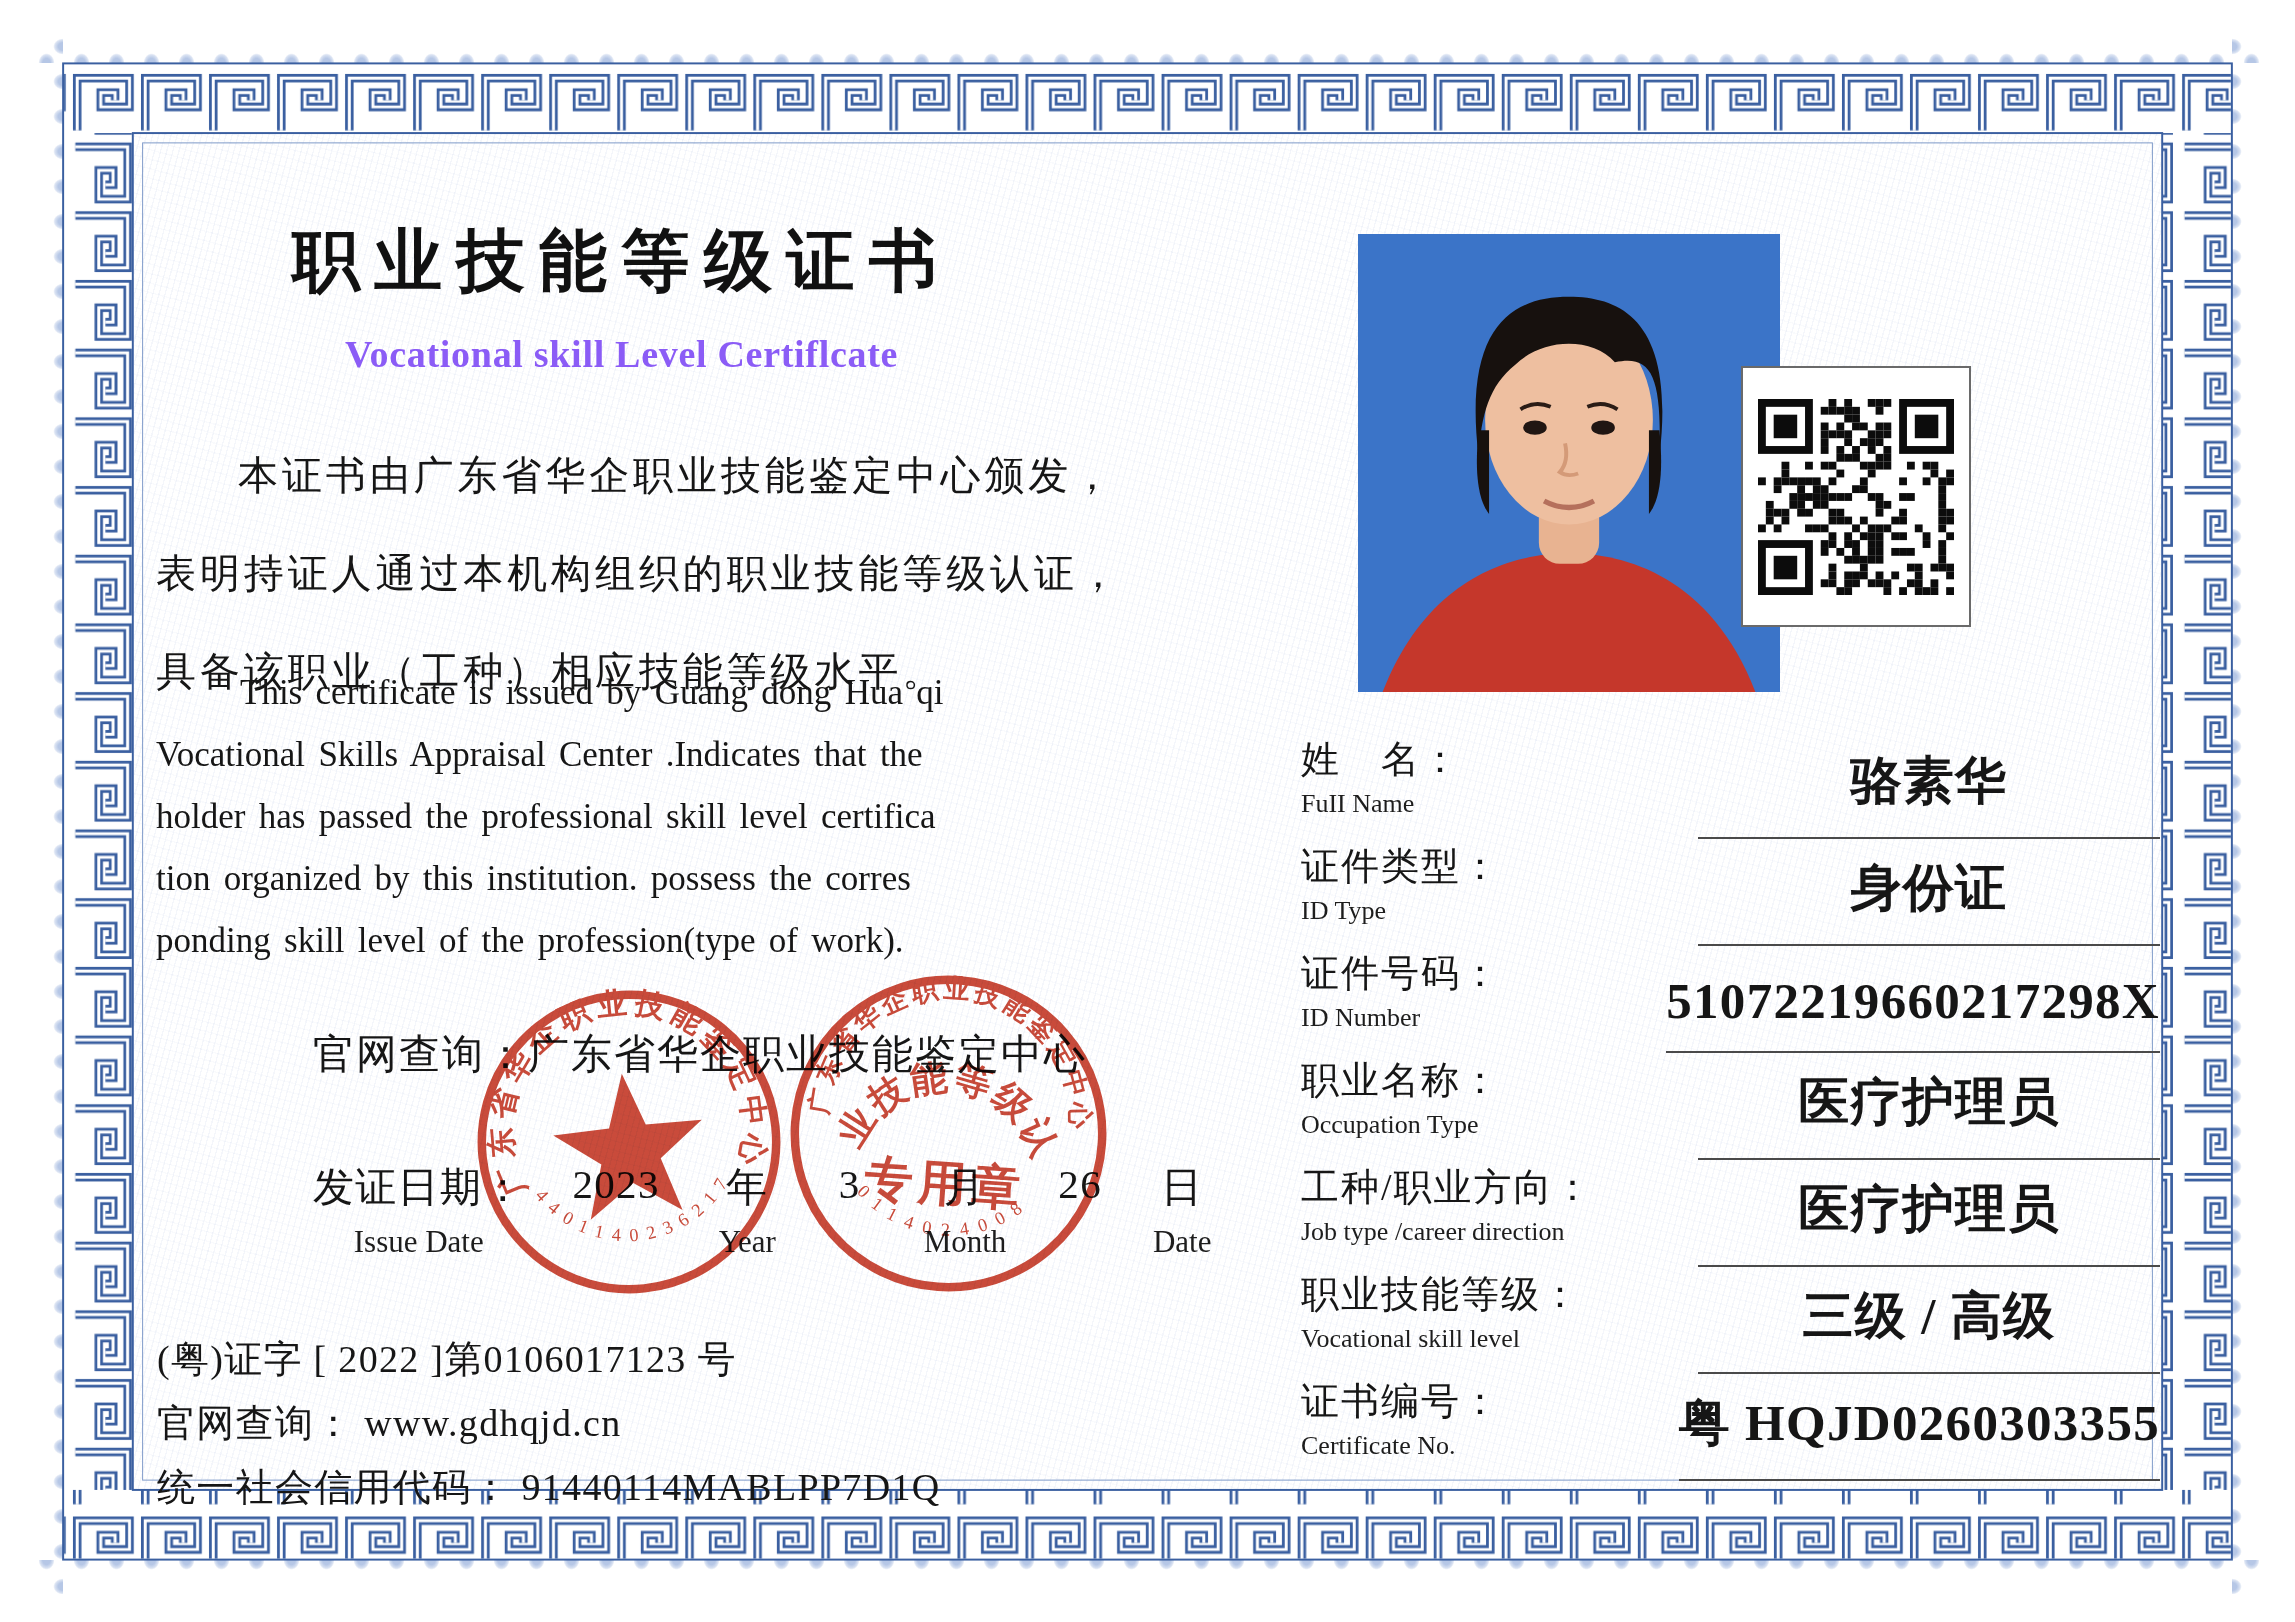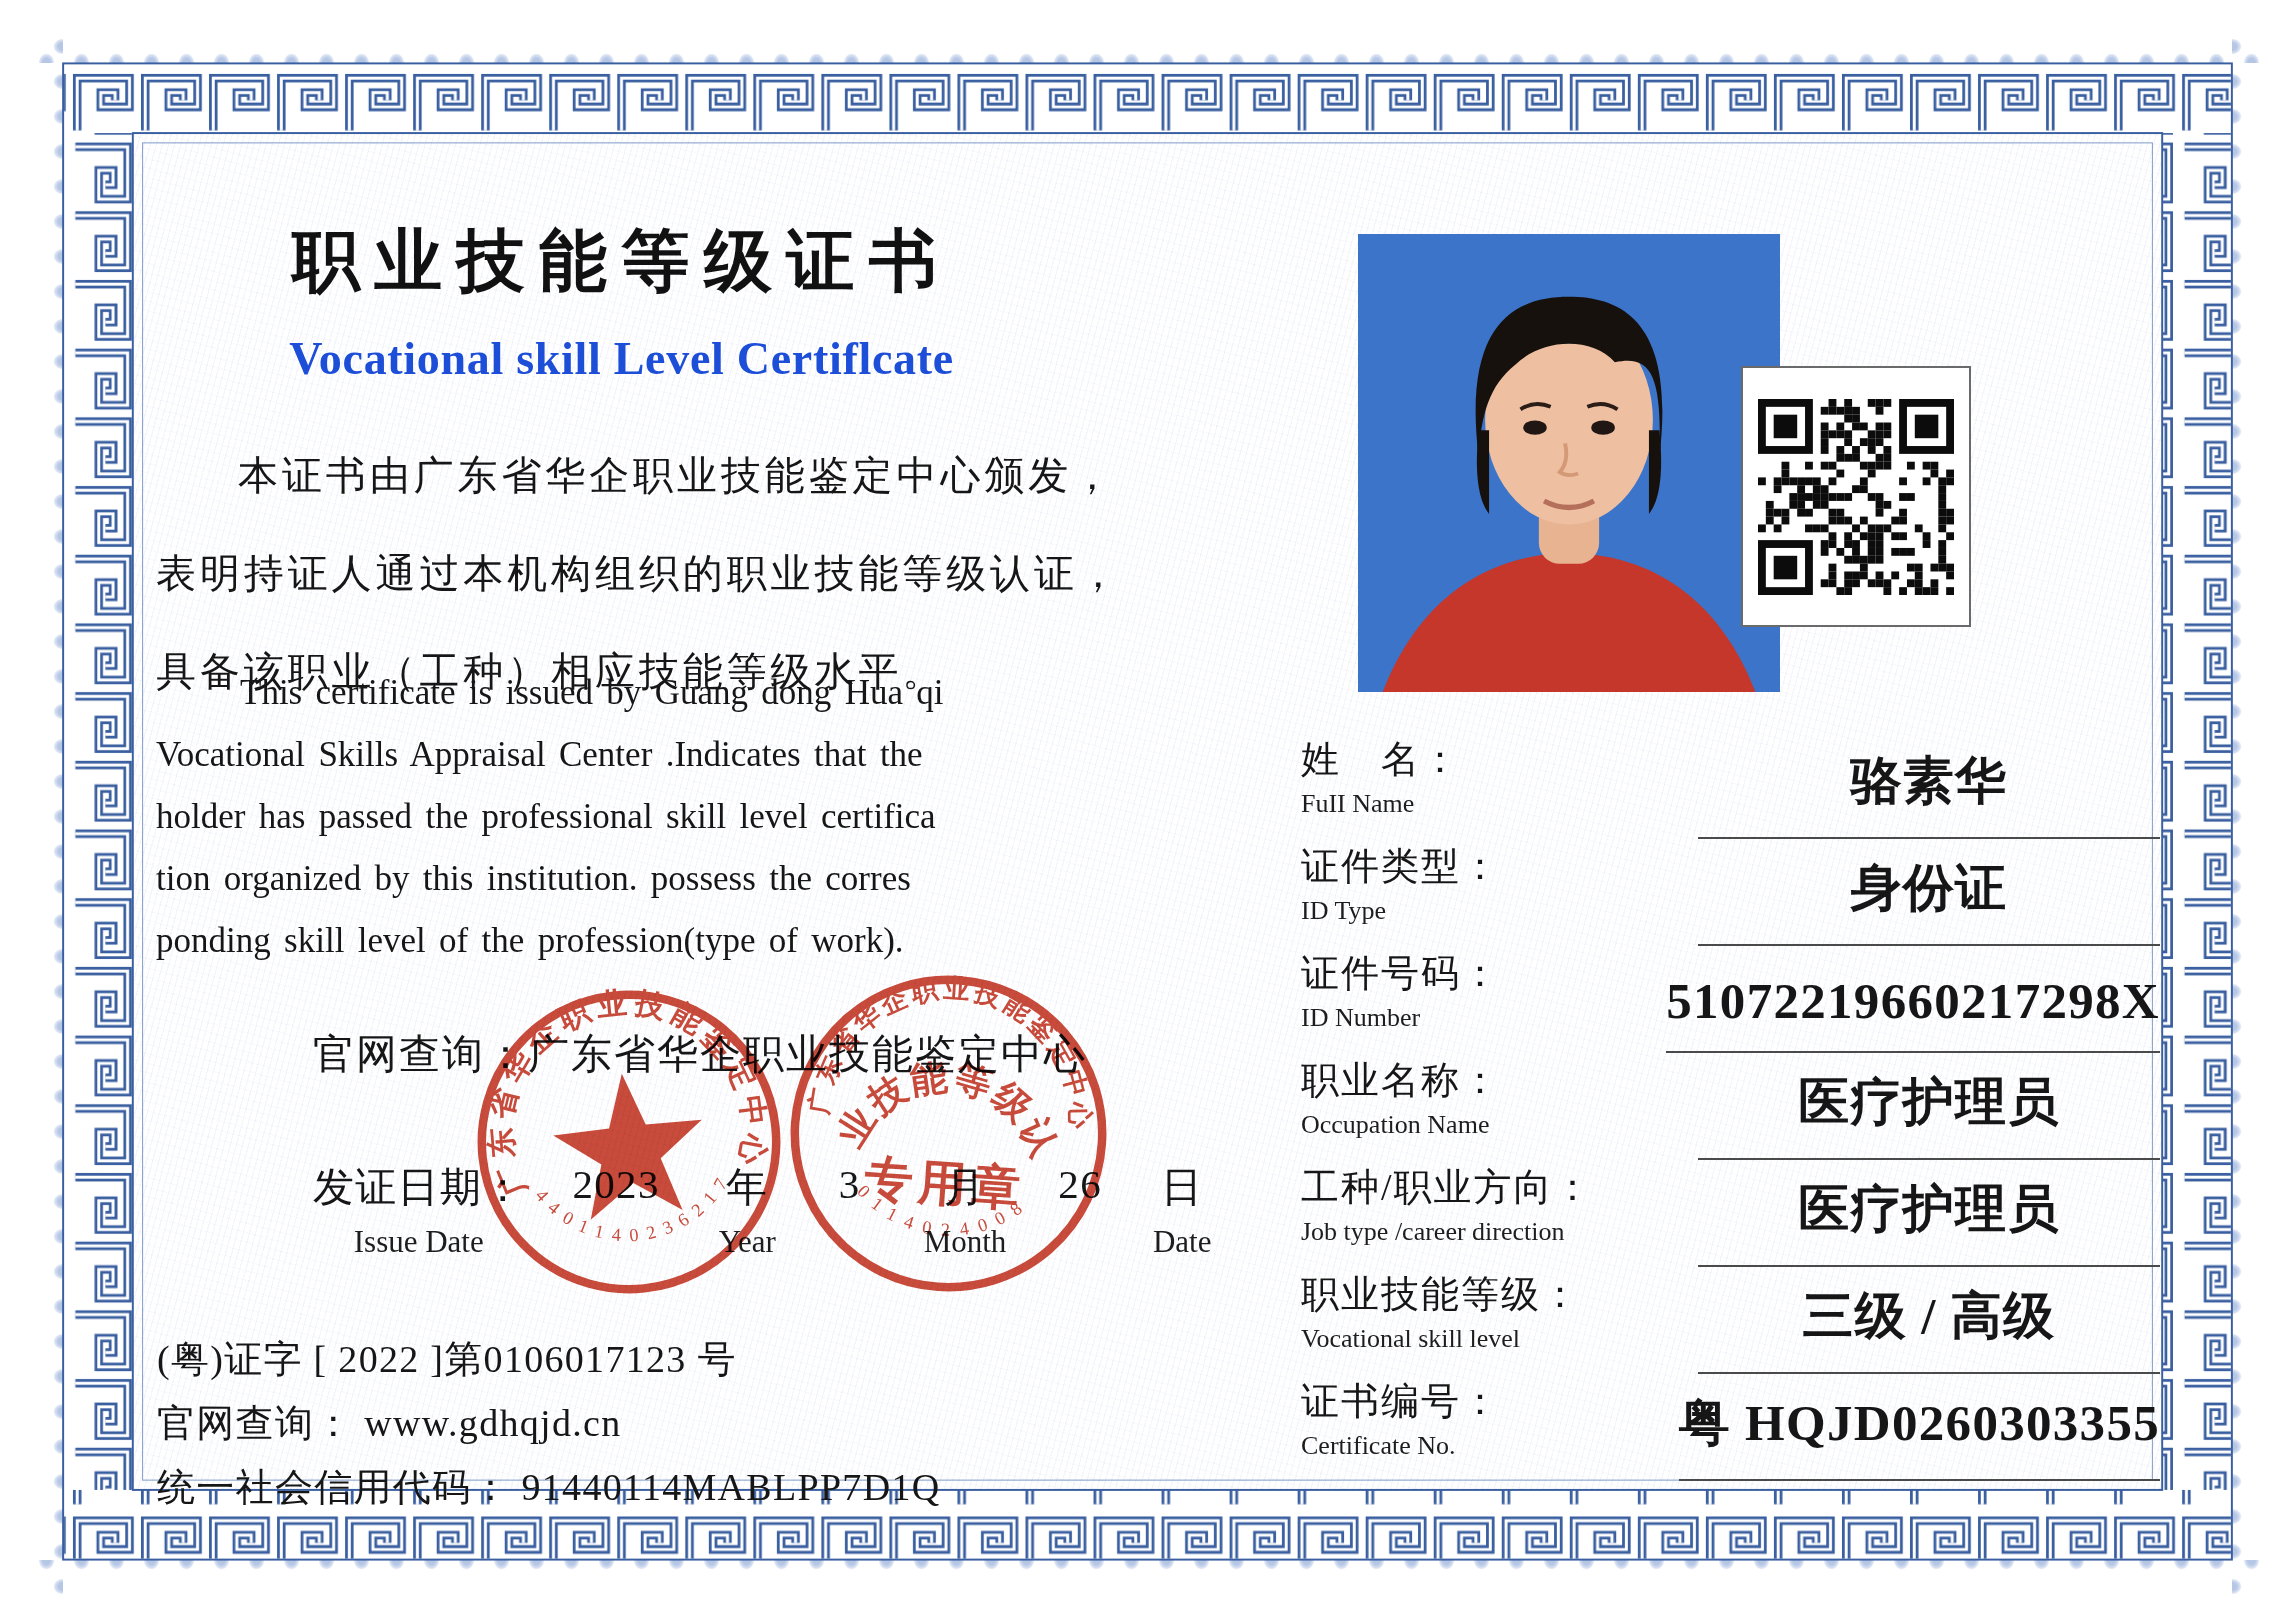--- a/index.html
+++ b/index.html
@@ -29,21 +29,21 @@
   .lace.right{top:29px;bottom:29px;right:29px;width:34px;
     background:radial-gradient(ellipse 15.7px 13px at 0% 50%, #b6c7e6 30%, rgba(182,199,230,.5) 52%, rgba(182,199,230,0) 62%);
     background-size:34px 35px;background-repeat:repeat-y;}
 
   .frame-svg{position:absolute;left:0;top:0;pointer-events:none;}
 
   
   .title-zh{position:absolute;left:196px;top:216px;width:851px;text-align:center;
     font-size:68px;font-weight:bold;letter-spacing:14.4px;color:#111;}
   .title-en{position:absolute;left:196px;top:332px;width:851px;text-align:center;
-    font-size:46px;font-weight:bold;letter-spacing:0.7px;color:#1d4ed8;}
+    font-size:38px;font-weight:bold;letter-spacing:0.7px;color:#8b5cf6;}
   .para-zh{position:absolute;left:156px;top:427px;width:982px;font-size:40px;letter-spacing:3.9px;line-height:98px;}
   .para-zh .ln:first-child{text-indent:82px;}
   .para-en{position:absolute;left:156px;top:662px;width:995px;font-size:35px;word-spacing:4.6px;line-height:62px;}
   .para-en .ln:first-child{text-indent:84px;}
   .issuer-line{position:absolute;left:313px;top:1027px;font-size:41px;letter-spacing:2px;white-space:nowrap;}
   .issuer-en{position:absolute;left:327px;top:1091px;font-size:23.6px;color:#222;white-space:nowrap;}
   .date-row{position:absolute;left:313px;top:1160px;display:flex;align-items:flex-start;}
   .date-col{display:flex;flex-direction:column;align-items:center;}
   .date-col .zh{font-size:41px;letter-spacing:1.3px;white-space:nowrap;}
   .date-col .en{font-size:31px;margin-top:9.2px;color:#1d1d1d;}
@@ -402,21 +402,21 @@
     <div class="frow">
       <div class="flabel">
         <span class="zh">证件号码：</span>
         <span class="en">ID Number</span>
       </div>
       <div class="fvalue">51072219660217298X</div>
     </div>
     <div class="frow">
       <div class="flabel">
         <span class="zh">职业名称：</span>
-        <span class="en">Occupation Name</span>
+        <span class="en">Occupation Type</span>
       </div>
       <div class="fvalue">医疗护理员</div>
     </div>
     <div class="frow">
       <div class="flabel">
         <span class="zh">工种/职业方向：</span>
         <span class="en">Job type /career direction</span>
       </div>
       <div class="fvalue">医疗护理员</div>
     </div>

